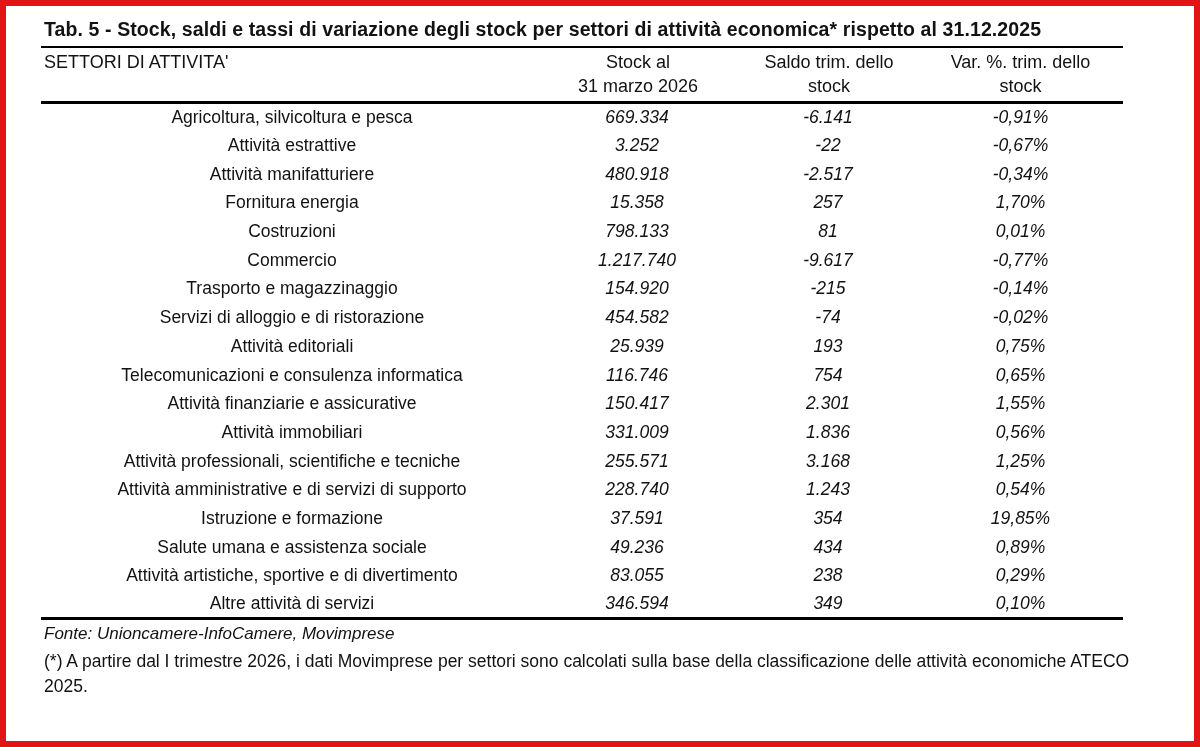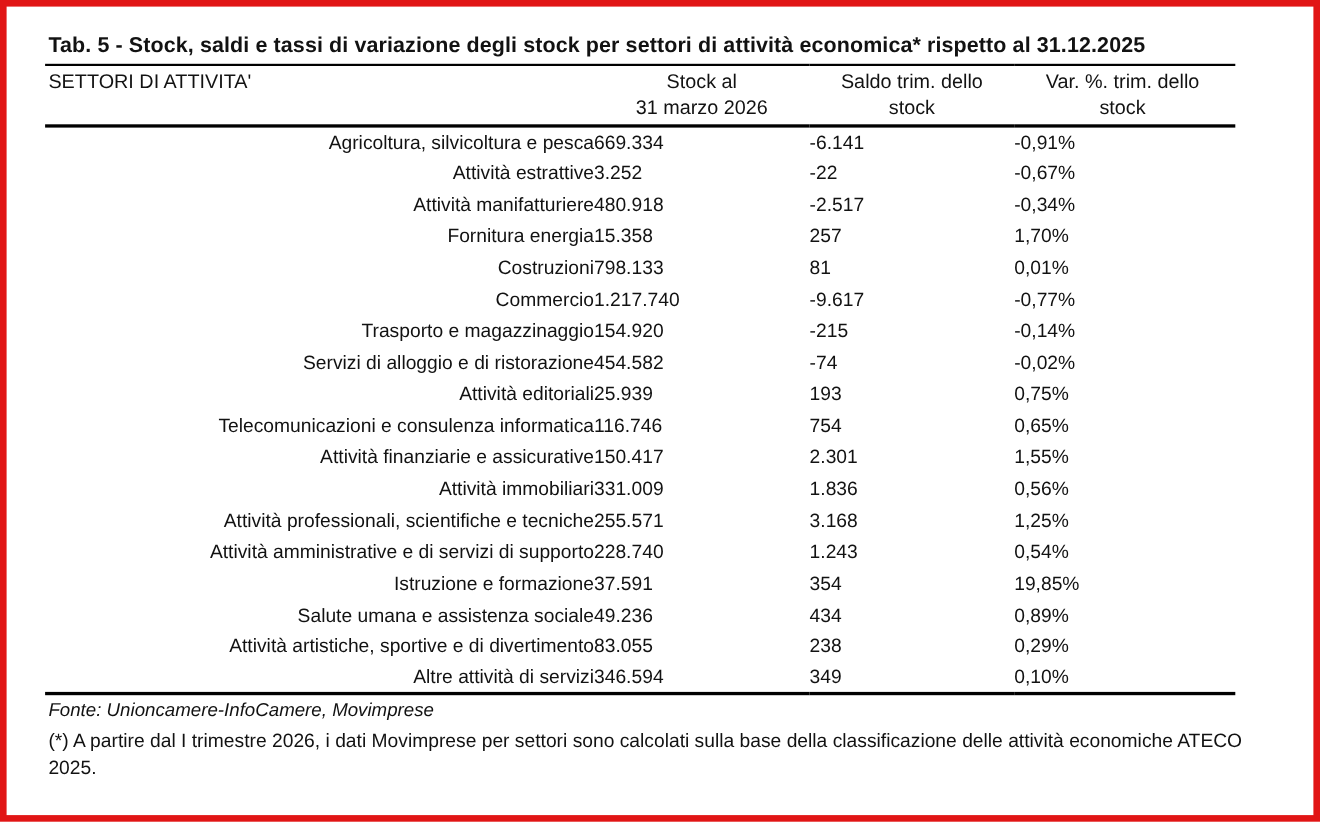--- a/index.html
+++ b/index.html
@@ -6,21 +6,21 @@
   html, body { width: 1200px; height: 747px; }
   body {
     font-family: "Liberation Sans", "DejaVu Sans", sans-serif;
     background: #ffffff;
     border: 6px solid #e11515;
     color: #121212;
     overflow: hidden;
   }
   .page { padding-top: 8px; }
   .title {
-    margin: 16px 0 5px 38px;
+    margin: 4px 0 5px 38px;
     font-size: 19.5px;
     font-weight: bold;
     white-space: nowrap;
     letter-spacing: 0.1px;
   }
   table.tbl {
     border-collapse: collapse;
     table-layout: fixed;
     margin-left: 35px;
     width: 1082px;
@@ -38,22 +38,22 @@
     line-height: 24px;
   }
   th.h-sector { text-align: left; padding-left: 3px; }
   th.h-center { text-align: center; }
   td {
     height: 28.7px;
     font-size: 17.5px;
     padding: 0;
     vertical-align: middle;
   }
-  .c-sector { text-align: right; padding-left: 3px; }
-  .c-num { text-align: left; padding-right: 2px; }
+  .c-sector { text-align: center; padding-left: 3px; }
+  .c-num { text-align: center; padding-right: 2px; font-style: italic; }
   td:nth-child(4), th:nth-child(4) { padding-right: 4px; }
   .fonte {
     margin: 4px 0 0 38px;
     font-style: italic;
     font-size: 17px;
   }
   .footnote {
     margin: 5px 0 0 38px;
     font-size: 17.5px;
     line-height: 25px;

